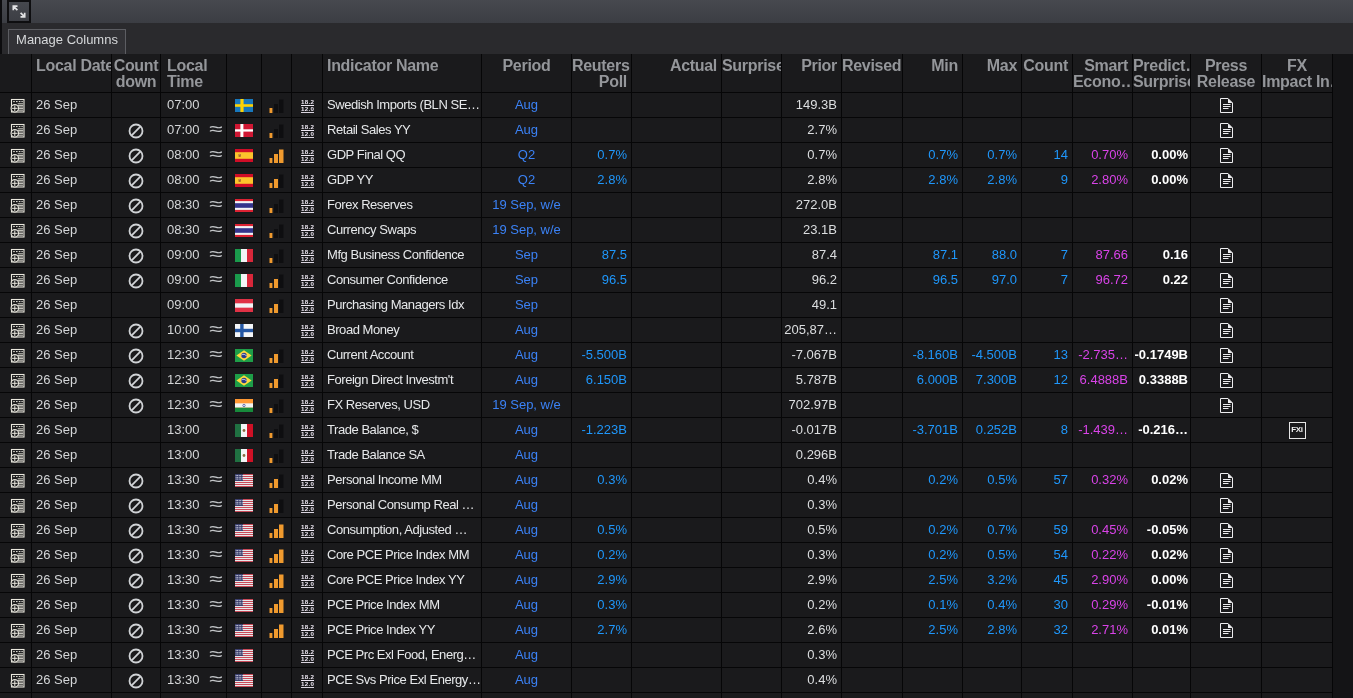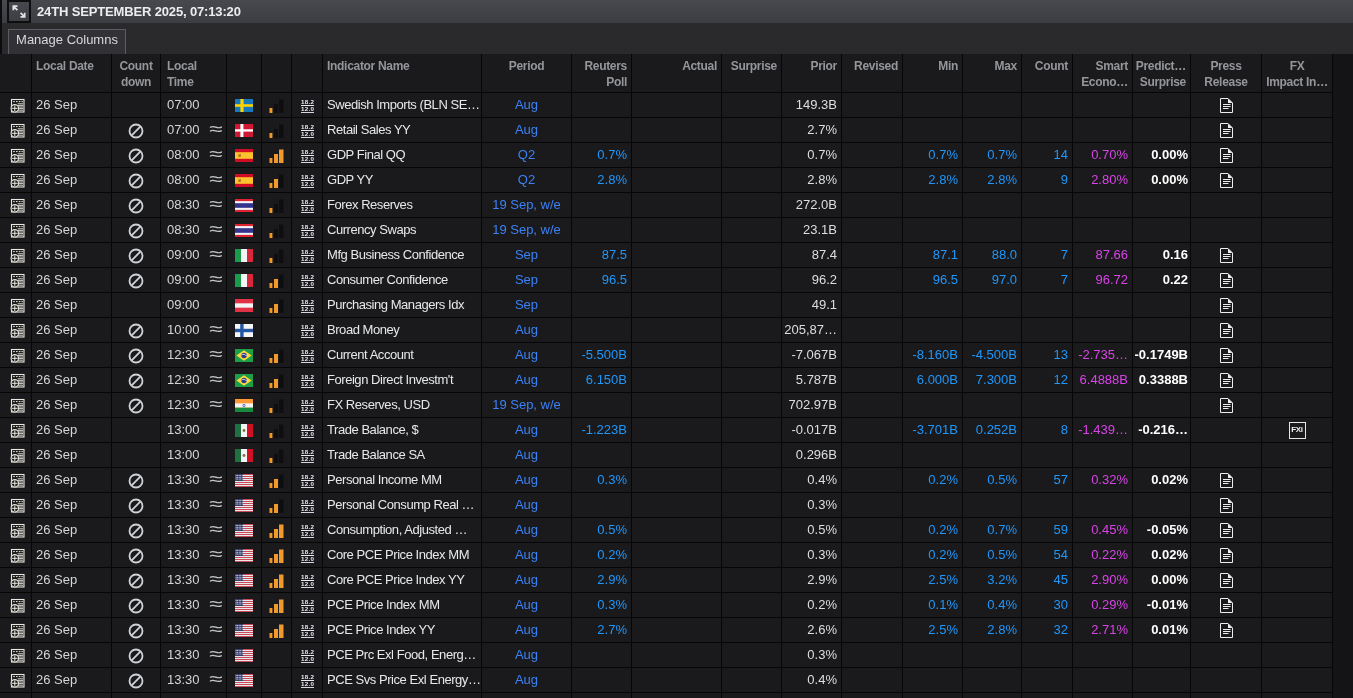--- a/index.html
+++ b/index.html
@@ -3,21 +3,21 @@
 * { box-sizing: border-box; margin:0; padding:0; }
 html,body { width:1353px; height:698px; overflow:hidden; background:#141416; font-family:"Liberation Sans",sans-serif; position:relative; }
 .topbar { position:absolute; top:0; left:0; width:1353px; height:23px; background:linear-gradient(#47494f,#3b3d43); }
 .edge { position:absolute; top:0; left:0; width:2px; height:54px; background:#0c0c0e; z-index:5; }
 .expbox { position:absolute; left:7px; top:0px; width:24px; height:23px; border:2px solid #0e0e10; background:transparent; }
 .title { position:absolute; left:37px; top:0; height:23px; line-height:23px; font-size:13px; font-weight:bold; color:#eceded; letter-spacing:-0.15px; }
 .toolbar { position:absolute; top:23px; left:0; width:1353px; height:31px; background:#2a2a2d; }
 .mbtn { position:absolute; left:8px; top:6px; width:118px; height:38px; border:1px solid #5c5d62; background:#323236; color:#d6d8da; font-size:13px; line-height:20px; text-align:center; }
 table { position:absolute; top:54px; left:0; width:1333px; border-collapse:separate; border-spacing:0; table-layout:fixed; }
 td,th { border-right:1px solid #060607; border-bottom:1px solid #060607; background:#1a1a1c; padding:0; font-size:13px; overflow:hidden; white-space:nowrap; height:25px; vertical-align:middle; }
-th { height:39px; color:#94969a; font-weight:bold; font-size:12px; letter-spacing:-0.3px; vertical-align:top; padding-top:4px; line-height:16px; }
+th { height:39px; color:#94969a; font-weight:bold; font-size:16px; letter-spacing:-0.3px; vertical-align:top; padding-top:4px; line-height:16px; }
 td { color:#d4d6d8; line-height:24px; }
 .l { text-align:left; padding-left:4px; }
 .r { text-align:right; padding-right:4px; }
 .c { text-align:center; }
 .tm { padding-left:6px; position:relative; }
 .ap { position:absolute; right:3px; top:-1px; color:#c2c5c8; font-size:18px; transform:scaleX(1.35); transform-origin:right center; }
 .nm { color:#e6e8ea; letter-spacing:-0.45px; }
 .pd { color:#3b82f6; }
 .pri { color:#dcdee0; }
 .blue { color:#1f97fb; }
@@ -25,21 +25,20 @@
 .wht { color:#ffffff; font-weight:bold; padding-right:2px !important; }
 .fxi { display:inline-block; border:1.5px solid #e6e6e6; color:#f0f0f0; font-size:8px; font-weight:bold; line-height:14px; width:17px; height:17px; vertical-align:middle; letter-spacing:-0.3px; }
 svg { vertical-align:middle; }
 td.c svg { display:inline-block; }
 </style></head>
 <body>
 <div class="topbar">
     <div class="expbox"><svg width="20" height="19" viewBox="0 0 20 19" style="margin:0">
         <path d="M4.3 8.3V4.1h4.2 M4.8 4.6l3.6 3.6 M15.7 10.7v4.2h-4.2 M15.2 14.4l-3.6-3.6" stroke="#e2e2e4" stroke-width="1.7" fill="none"></path>
       </svg></div>
-<div class="title">24TH SEPTEMBER 2025, 07:13:20</div>
   </div>
 <div class="toolbar">
     <div class="mbtn">Manage Columns</div>
   </div>
 <div class="edge"></div>
 <table>
     <colgroup>
       <col style="width:32px">
       <col style="width:80px">
       <col style="width:49px">

